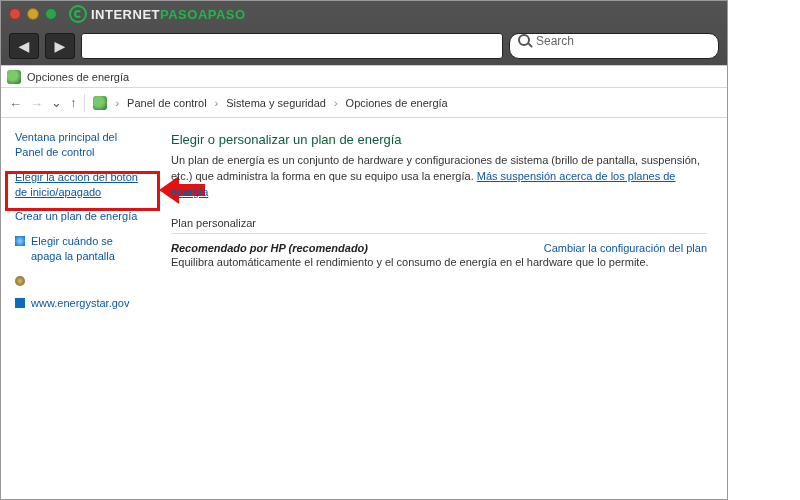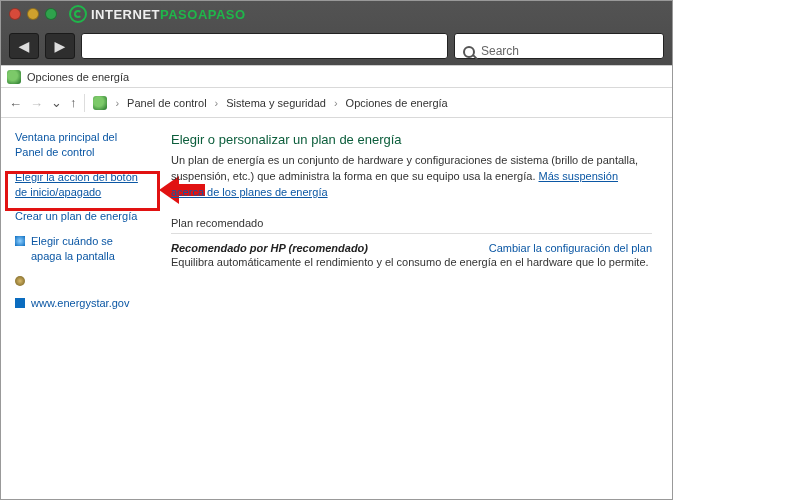--- a/index.html
+++ b/index.html
@@ -1,31 +1,31 @@
 <!DOCTYPE html>
 <html><head>
 <meta charset="utf-8">
 <style>
   * { margin:0; padding:0; box-sizing:border-box; }
   body { font-family:"Segoe UI",Tahoma,Arial,sans-serif; font-size:11px; background:#fff; width:800px; height:500px; overflow:hidden; }
-  .window { border:1px solid #999; width:673px; height:500px; display:flex; flex-direction:column; }
+  .window { border:1px solid #999; width:728px; height:500px; display:flex; flex-direction:column; }
   
   .chrome { background:linear-gradient(#535353,#4a4a4a); height:64px; display:flex; flex-direction:column; }
   .chrome-top { height:26px; display:flex; align-items:center; padding:0 8px; gap:6px; }
   .traffic { width:12px; height:12px; border-radius:50%; display:inline-block; border:1px solid rgba(0,0,0,.3); }
   .red{background:#d74a3a;} .yellow{background:#cfa12d;} .green{background:#2fa24c;}
   .brand { margin-left:6px; display:flex; align-items:center; gap:4px; }
   .brand-logo { width:18px; height:18px; border:2.5px solid #1fb64a; border-radius:50%; position:relative; }
   .brand-logo:after{content:""; position:absolute; inset:3px; border:2px solid #1fb64a; border-radius:50%; border-right-color:transparent;}
   .brand-text { font-weight:700; letter-spacing:.5px; font-size:13px; }
   .brand-text .a{color:#eee;} .brand-text .b{color:#1fb64a;}
   .chrome-bar { height:38px; display:flex; align-items:center; padding:0 8px; gap:6px; }
   .navbtn { width:30px; height:26px; background:#2e2e2e; border:1px solid #1a1a1a; border-radius:3px; color:#ddd; display:flex; align-items:center; justify-content:center; font-size:14px; }
   .url { flex:1; height:26px; background:#fff; border:1px solid #222; border-radius:3px; }
-  .search { width:210px; height:26px; background:#fff; border:1px solid #222; border-radius:3px; display:flex; align-items:flex-end; padding:0 8px; gap:6px; color:#666; font-size:12px; }
+  .search { width:210px; height:26px; background:#fff; border:1px solid #222; border-radius:10px; display:flex; align-items:flex-start; padding:0 8px; gap:6px; color:#666; font-size:12px; }
   .mag { width:12px; height:12px; border:2px solid #555; border-radius:50%; position:relative; }
   .mag:after{content:""; position:absolute; width:6px; height:2px; background:#555; transform:rotate(45deg); right:-5px; bottom:-2px;}
   
   .explorer { flex:1; display:flex; flex-direction:column; border-top:1px solid #ccc; background:#fff; }
   .titlebar { height:22px; display:flex; align-items:center; padding:0 6px; gap:6px; border-bottom:1px solid #d9d9d9; font-size:11px; color:#333; }
   .titlebar .ico { width:14px; height:14px; background:radial-gradient(circle at 40% 40%, #7cc969 40%, #2e7d32 90%); border-radius:3px; }
   .breadcrumbs { height:30px; display:flex; align-items:center; padding:0 8px; gap:8px; border-bottom:1px solid #d9d9d9; color:#333; }
   .bc-btn { color:#555; font-size:13px; }
   .bc-btn.disabled{color:#bbb;}
   .sep{color:#888;}
@@ -121,21 +121,21 @@
           <div class="head"></div>
             <div class="shaft"></div>
         </div>
       </div>
 
       <div class="main">
         <div class="h1">Elegir o personalizar un plan de energía</div>
         <div class="desc">
           <span>Un plan de energía es un conjunto de hardware y configuraciones de sistema (brillo de pantalla, suspensión, etc.) que administra la forma en que su equipo usa la energía. </span><span class="link">Más suspensión acerca de los planes de energía</span>
         </div>
-        <div class="sec-title">Plan recomendado</div>
+        <div class="sec-title">Plan personalizar</div>
         <div class="hr"></div>
         <div class="planrow">
           <span class="planname">Recomendado por HP (recomendado)</span>
           <span class="link" style="text-decoration:none">Cambiar la configuración del plan</span>
         </div>
         <div class="plandesc">Equilibra automáticamente el rendimiento y el consumo de energía en el hardware que lo permite.</div>
       </div>
     </div>
   </div>
 </div>

